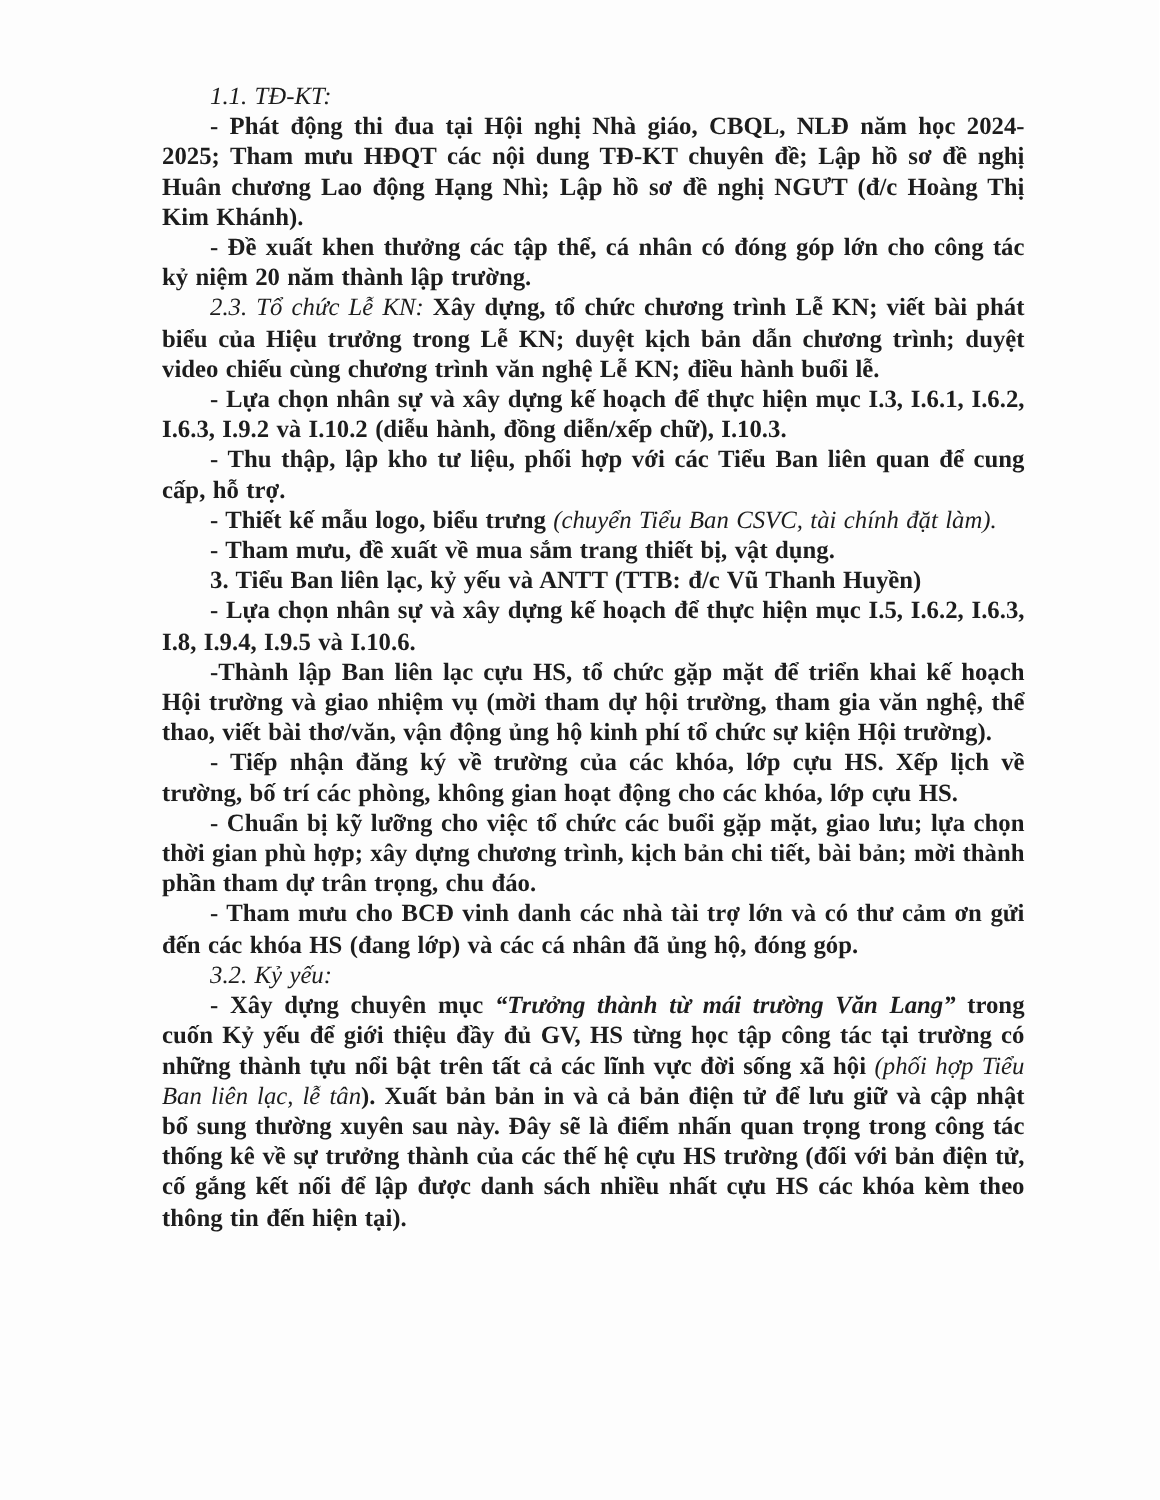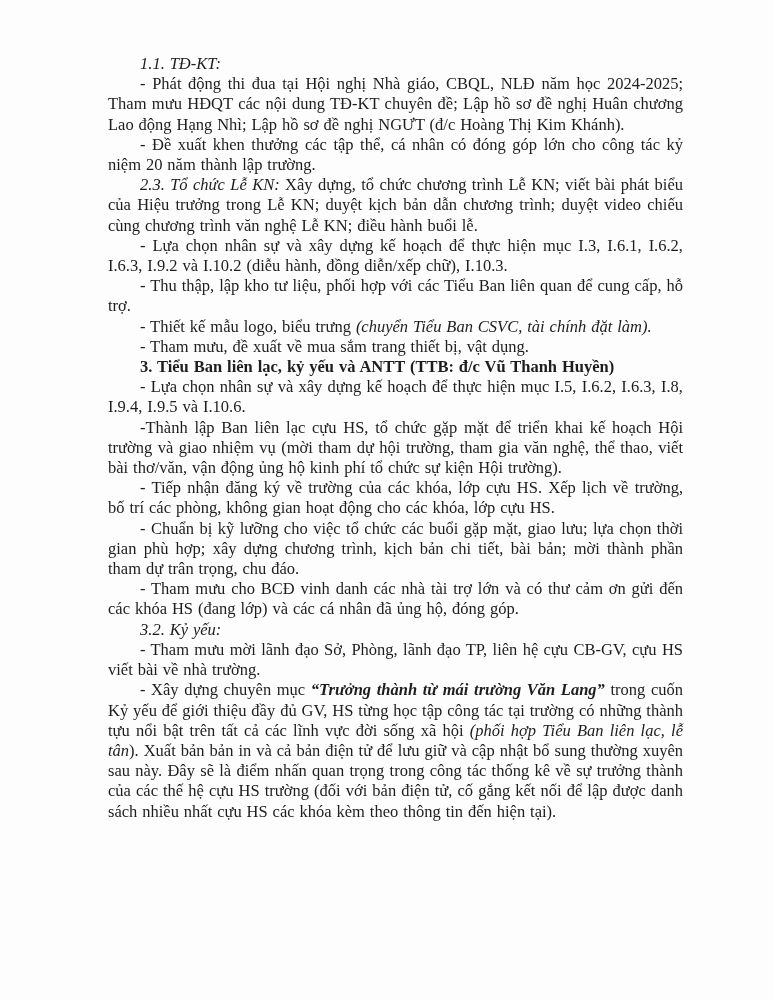--- a/index.html
+++ b/index.html
@@ -24,21 +24,21 @@
     line-height: 20.2px;
     color: #1d1d1d;
     text-align: justify;
     word-spacing: 0.8px;
   }
   .doc-body p {
     margin: 0;
     padding: 0;
     text-indent: 32px;
   }
-  .seg-regular { font-weight: normal; font-style: normal; }
+  .seg-regular { font-weight: bold; font-style: normal; }
   .seg-bold { font-weight: bold; font-style: normal; }
   .seg-italic { font-weight: normal; font-style: italic; }
   .seg-bold-italic { font-weight: bold; font-style: italic; }
 </style>
 </head>
 <body>
 
 <div class="page">
   <div class="doc-body" id="doc-body">
       <p><span class="seg-italic">1.1. TĐ-KT:</span></p>
@@ -49,16 +49,15 @@
       <p><span class="seg-regular">- Thu thập, lập kho tư liệu, phối hợp với các Tiểu Ban liên quan để cung cấp, hỗ trợ.</span></p>
       <p><span class="seg-regular">- Thiết kế mẫu logo, biểu trưng </span><span class="seg-italic">(chuyển Tiểu Ban CSVC, tài chính đặt làm).</span></p>
       <p><span class="seg-regular">- Tham mưu, đề xuất về mua sắm trang thiết bị, vật dụng.</span></p>
       <p><span class="seg-bold">3. Tiểu Ban liên lạc, kỷ yếu và ANTT (TTB: đ/c Vũ Thanh Huyền)</span></p>
       <p><span class="seg-regular">- Lựa chọn nhân sự và xây dựng kế hoạch để thực hiện mục I.5, I.6.2, I.6.3, I.8, I.9.4, I.9.5 và I.10.6.</span></p>
       <p><span class="seg-regular">-Thành lập Ban liên lạc cựu HS, tổ chức gặp mặt để triển khai kế hoạch Hội trường và giao nhiệm vụ (mời tham dự hội trường, tham gia văn nghệ, thể thao, viết bài thơ/văn, vận động ủng hộ kinh phí tổ chức sự kiện Hội trường).</span></p>
       <p><span class="seg-regular">- Tiếp nhận đăng ký về trường của các khóa, lớp cựu HS. Xếp lịch về trường, bố trí các phòng, không gian hoạt động cho các khóa, lớp cựu HS.</span></p>
       <p><span class="seg-regular">- Chuẩn bị kỹ lưỡng cho việc tổ chức các buổi gặp mặt, giao lưu; lựa chọn thời gian phù hợp; xây dựng chương trình, kịch bản chi tiết, bài bản; mời thành phần tham dự trân trọng, chu đáo.</span></p>
       <p><span class="seg-regular">- Tham mưu cho BCĐ vinh danh các nhà tài trợ lớn và có thư cảm ơn gửi đến các khóa HS (đang lớp) và các cá nhân đã ủng hộ, đóng góp.</span></p>
       <p><span class="seg-italic">3.2. Kỷ yếu:</span></p>
-      <p><span class="seg-regular">- Tham mưu mời lãnh đạo Sở, Phòng, lãnh đạo TP, liên hệ cựu CB-GV, cựu HS viết bài về nhà trường.</span></p>
       <p><span class="seg-regular">- Xây dựng chuyên mục </span><span class="seg-bold-italic">“Trưởng thành từ mái trường Văn Lang”</span><span class="seg-regular"> trong cuốn Kỷ yếu để giới thiệu đầy đủ GV, HS từng học tập công tác tại trường có những thành tựu nổi bật trên tất cả các lĩnh vực đời sống xã hội </span><span class="seg-italic">(phối hợp Tiểu Ban liên lạc, lễ tân</span><span class="seg-regular">). Xuất bản bản in và cả bản điện tử để lưu giữ và cập nhật bổ sung thường xuyên sau này. Đây sẽ là điểm nhấn quan trọng trong công tác thống kê về sự trưởng thành của các thế hệ cựu HS trường (đối với bản điện tử, cố gắng kết nối để lập được danh sách nhiều nhất cựu HS các khóa kèm theo thông tin đến hiện tại).</span></p>
     </div>
 </div>
 
 </body></html>

